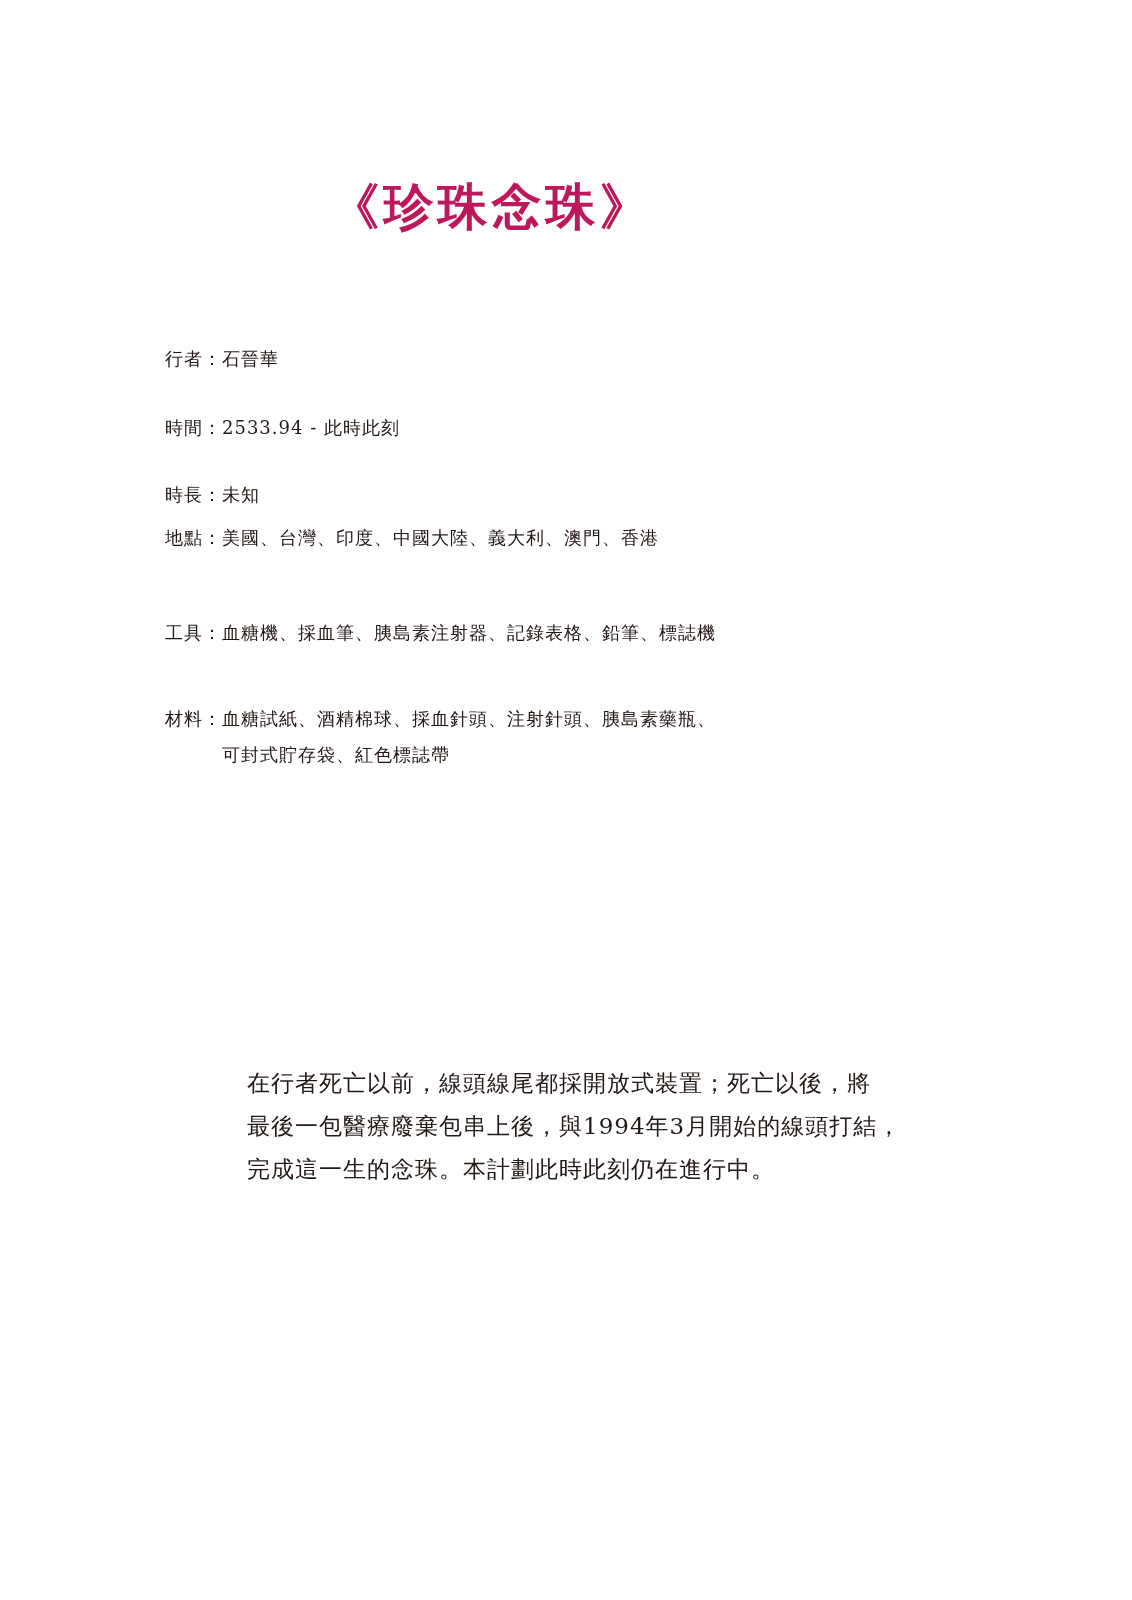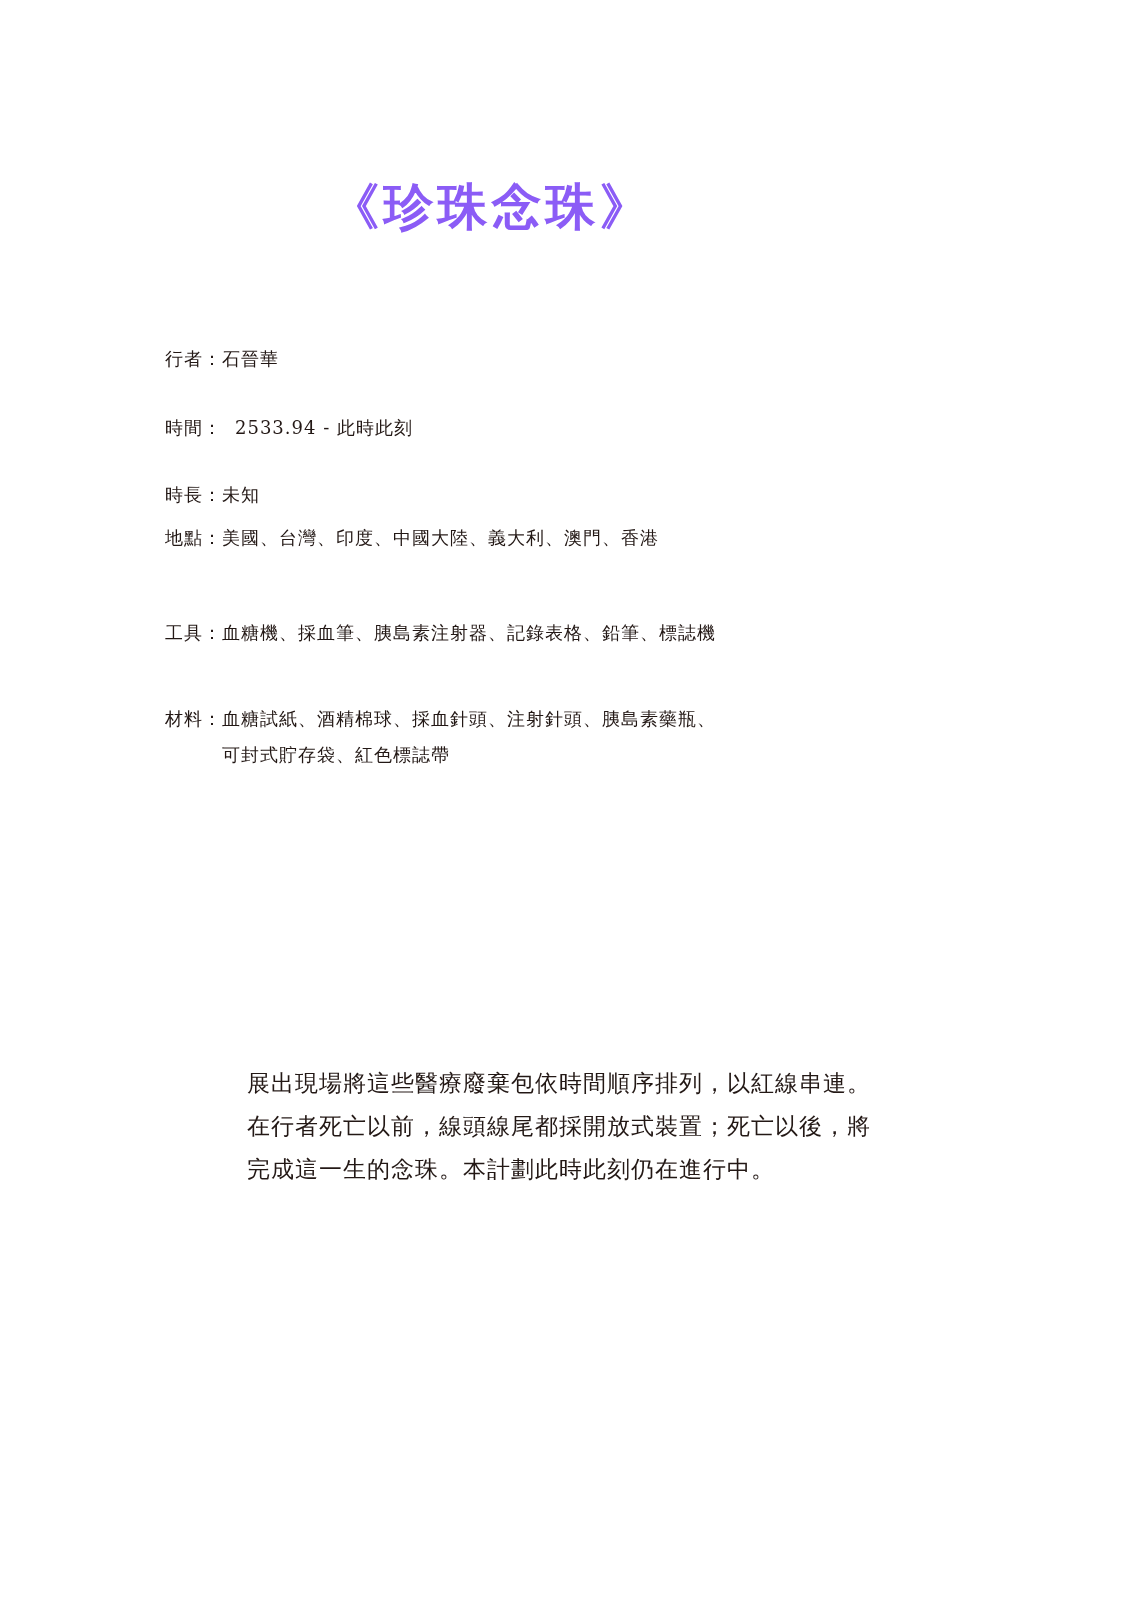--- a/index.html
+++ b/index.html
@@ -23,21 +23,21 @@
     }
     .title {
       position: absolute;
       left: 0;
       width: 983px;
       top: 172px;
       text-align: center;
       font-size: 50px;
       font-weight: bold;
       letter-spacing: 4px;
-      color: #8b5cf6;
+      color: #be185d;
       line-height: 70px;
     }
     .field {
       position: absolute;
       left: 165px;
       width: 800px;
       font-size: 18px;
       line-height: 36px;
       display: flex;
       letter-spacing: 1px;
@@ -77,21 +77,21 @@
 
   <div class="title">《珍珠念珠》</div>
 
   <div class="field" style="top:341px;">
     <span class="label">行者：</span>
     <span class="value">
       <span class="line">石晉華</span>
     </span>
   </div>
 
-  <div class="field" style="top:410px;gap:13px;">
+  <div class="field" style="top:410px;">
     <span class="label">時間：</span>
     <span class="value">
       <span class="line">2533.94 - 此時此刻</span>
     </span>
   </div>
 
   <div class="field" style="top:477px;">
     <span class="label">時長：</span>
     <span class="value">
       <span class="line">未知</span>
@@ -115,18 +115,18 @@
   <div class="field" style="top:701px;">
     <span class="label">材料：</span>
     <span class="value">
       <span class="line">血糖試紙、酒精棉球、採血針頭、注射針頭、胰島素藥瓶、</span>
       <span class="line">可封式貯存袋、紅色標誌帶</span>
     </span>
   </div>
 
 
   <div class="para2" style="top:1062px;">
-    <span class="line">展出現場將這些醫療廢棄包依時間順序排列，以紅線串連。</span>
     <span class="line">在行者死亡以前，線頭線尾都採開放式裝置；死亡以後，將</span>
+    <span class="line">最後一包醫療廢棄包串上後，與1994年3月開始的線頭打結，</span>
     <span class="line">完成這一生的念珠。本計劃此時此刻仍在進行中。</span>
   </div>
 
 </div>
 
 </body></html>

